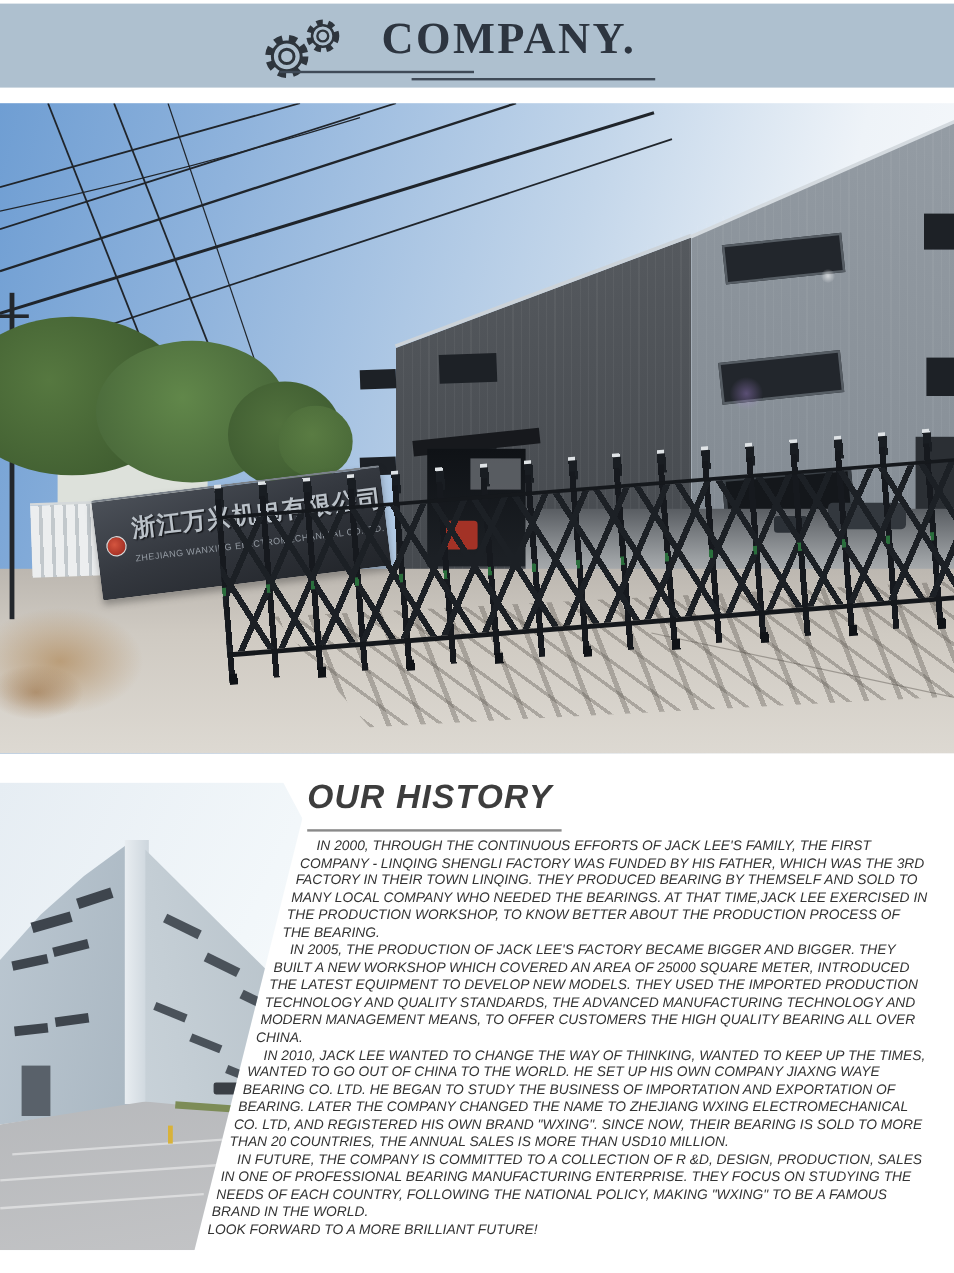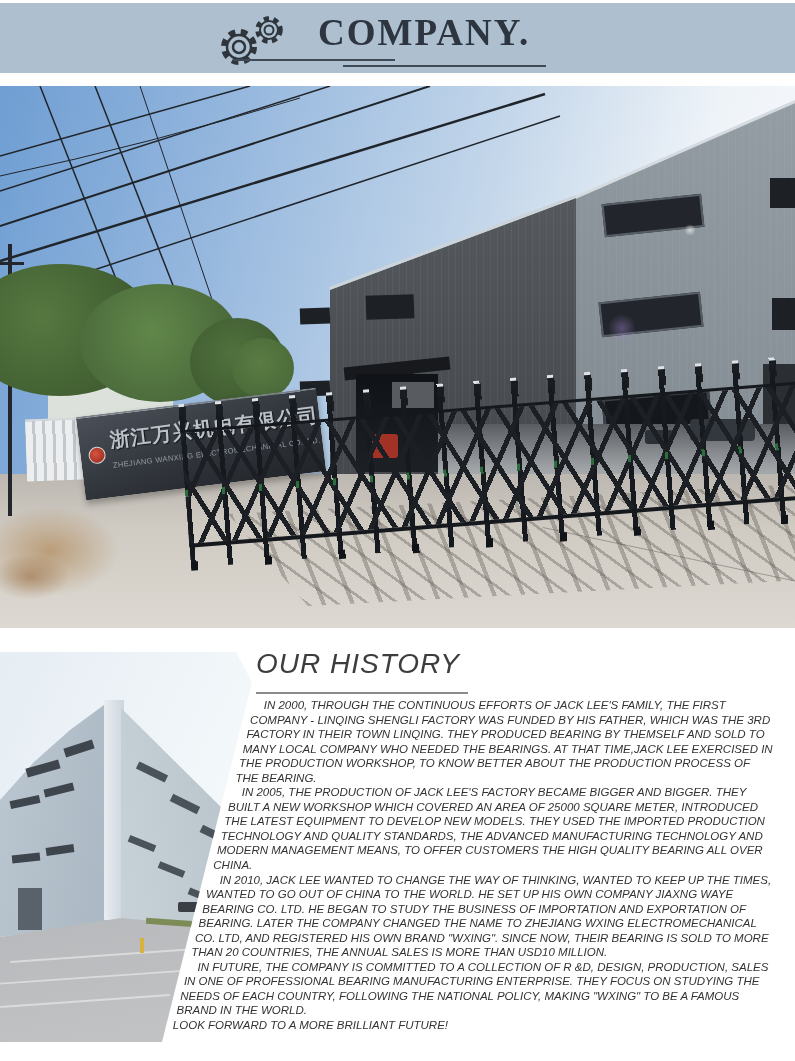--- a/index.html
+++ b/index.html
@@ -131,21 +131,21 @@
              background:linear-gradient(170deg,#9fa3a8 0%,#b2b4b7 45%,#c3c4c6 100%); }
   .road-streak { height:2px; background:rgba(255,255,255,.45); transform:rotate(-4deg); }
   .rs1 { left:10px; top:302px; width:200px; }
   .rs2 { left:0;   top:324px; width:190px; }
   .rs3 { left:0;   top:348px; width:170px; }
   .grass { left:146px; top:268px; width:64px; height:6px; background:#7d8c57; transform:rotate(4deg); }
   .bollard { left:140px; top:286px; width:4px; height:15px; background:#d8b23a; }
   .obj1 { left:178px; top:250px; width:26px; height:10px; background:#3a3f45; border-radius:2px; }
   .obj2 { left:208px; top:256px; width:18px; height:8px;  background:#2f343a; border-radius:2px; }
 
-  .hist-heading { margin-top:18px; font-style:italic; font-size:28px; font-weight:400;
+  .hist-heading { margin-top:18px; font-style:italic; font-size:28px; font-weight:700;
                   letter-spacing:1px; color:#3d3d3d;margin-left:24px; }
   .hist-underline { display:inline-block; width:212px; height:2px; background:#8a8a8a; margin-top:2px; }
   .history p { font-style:italic; font-size:11.5px; line-height:14.55px; color:#333;
                text-indent:10px; text-align:left; }
   .history p.first { margin-top:8px; }
   .history p.noindent { text-indent:0; }
 </style>
 </head>
 <body>
 

